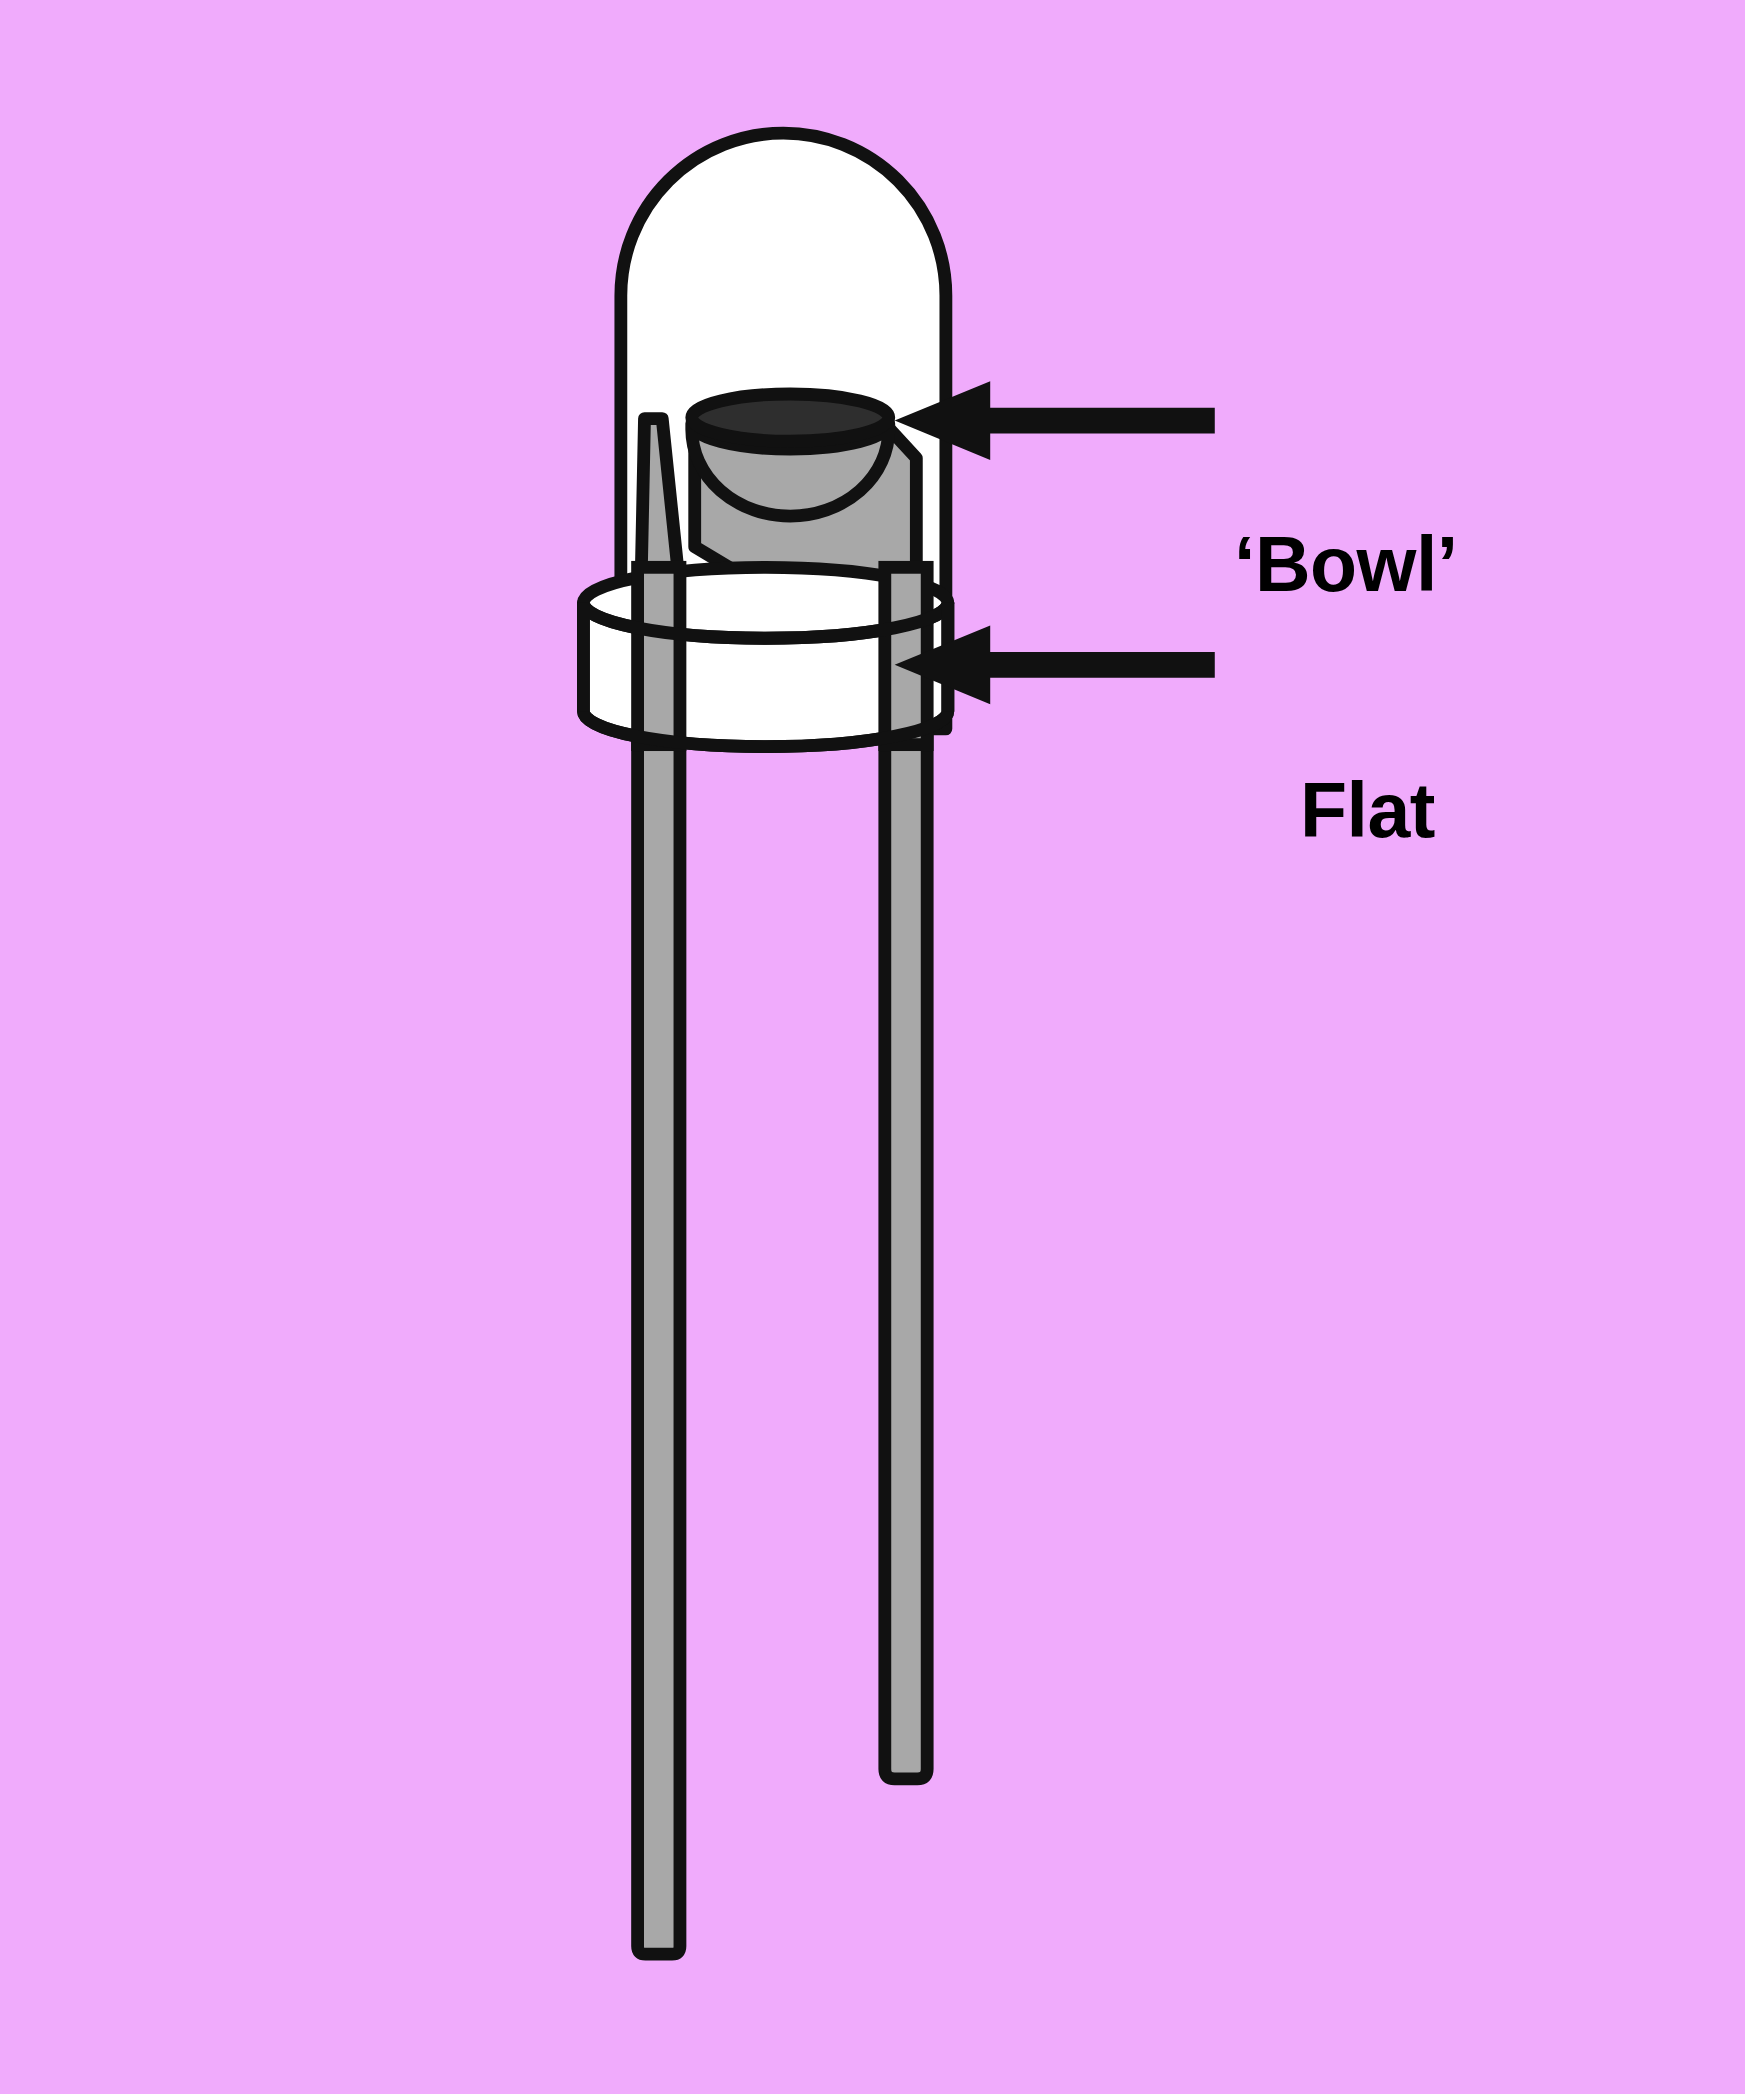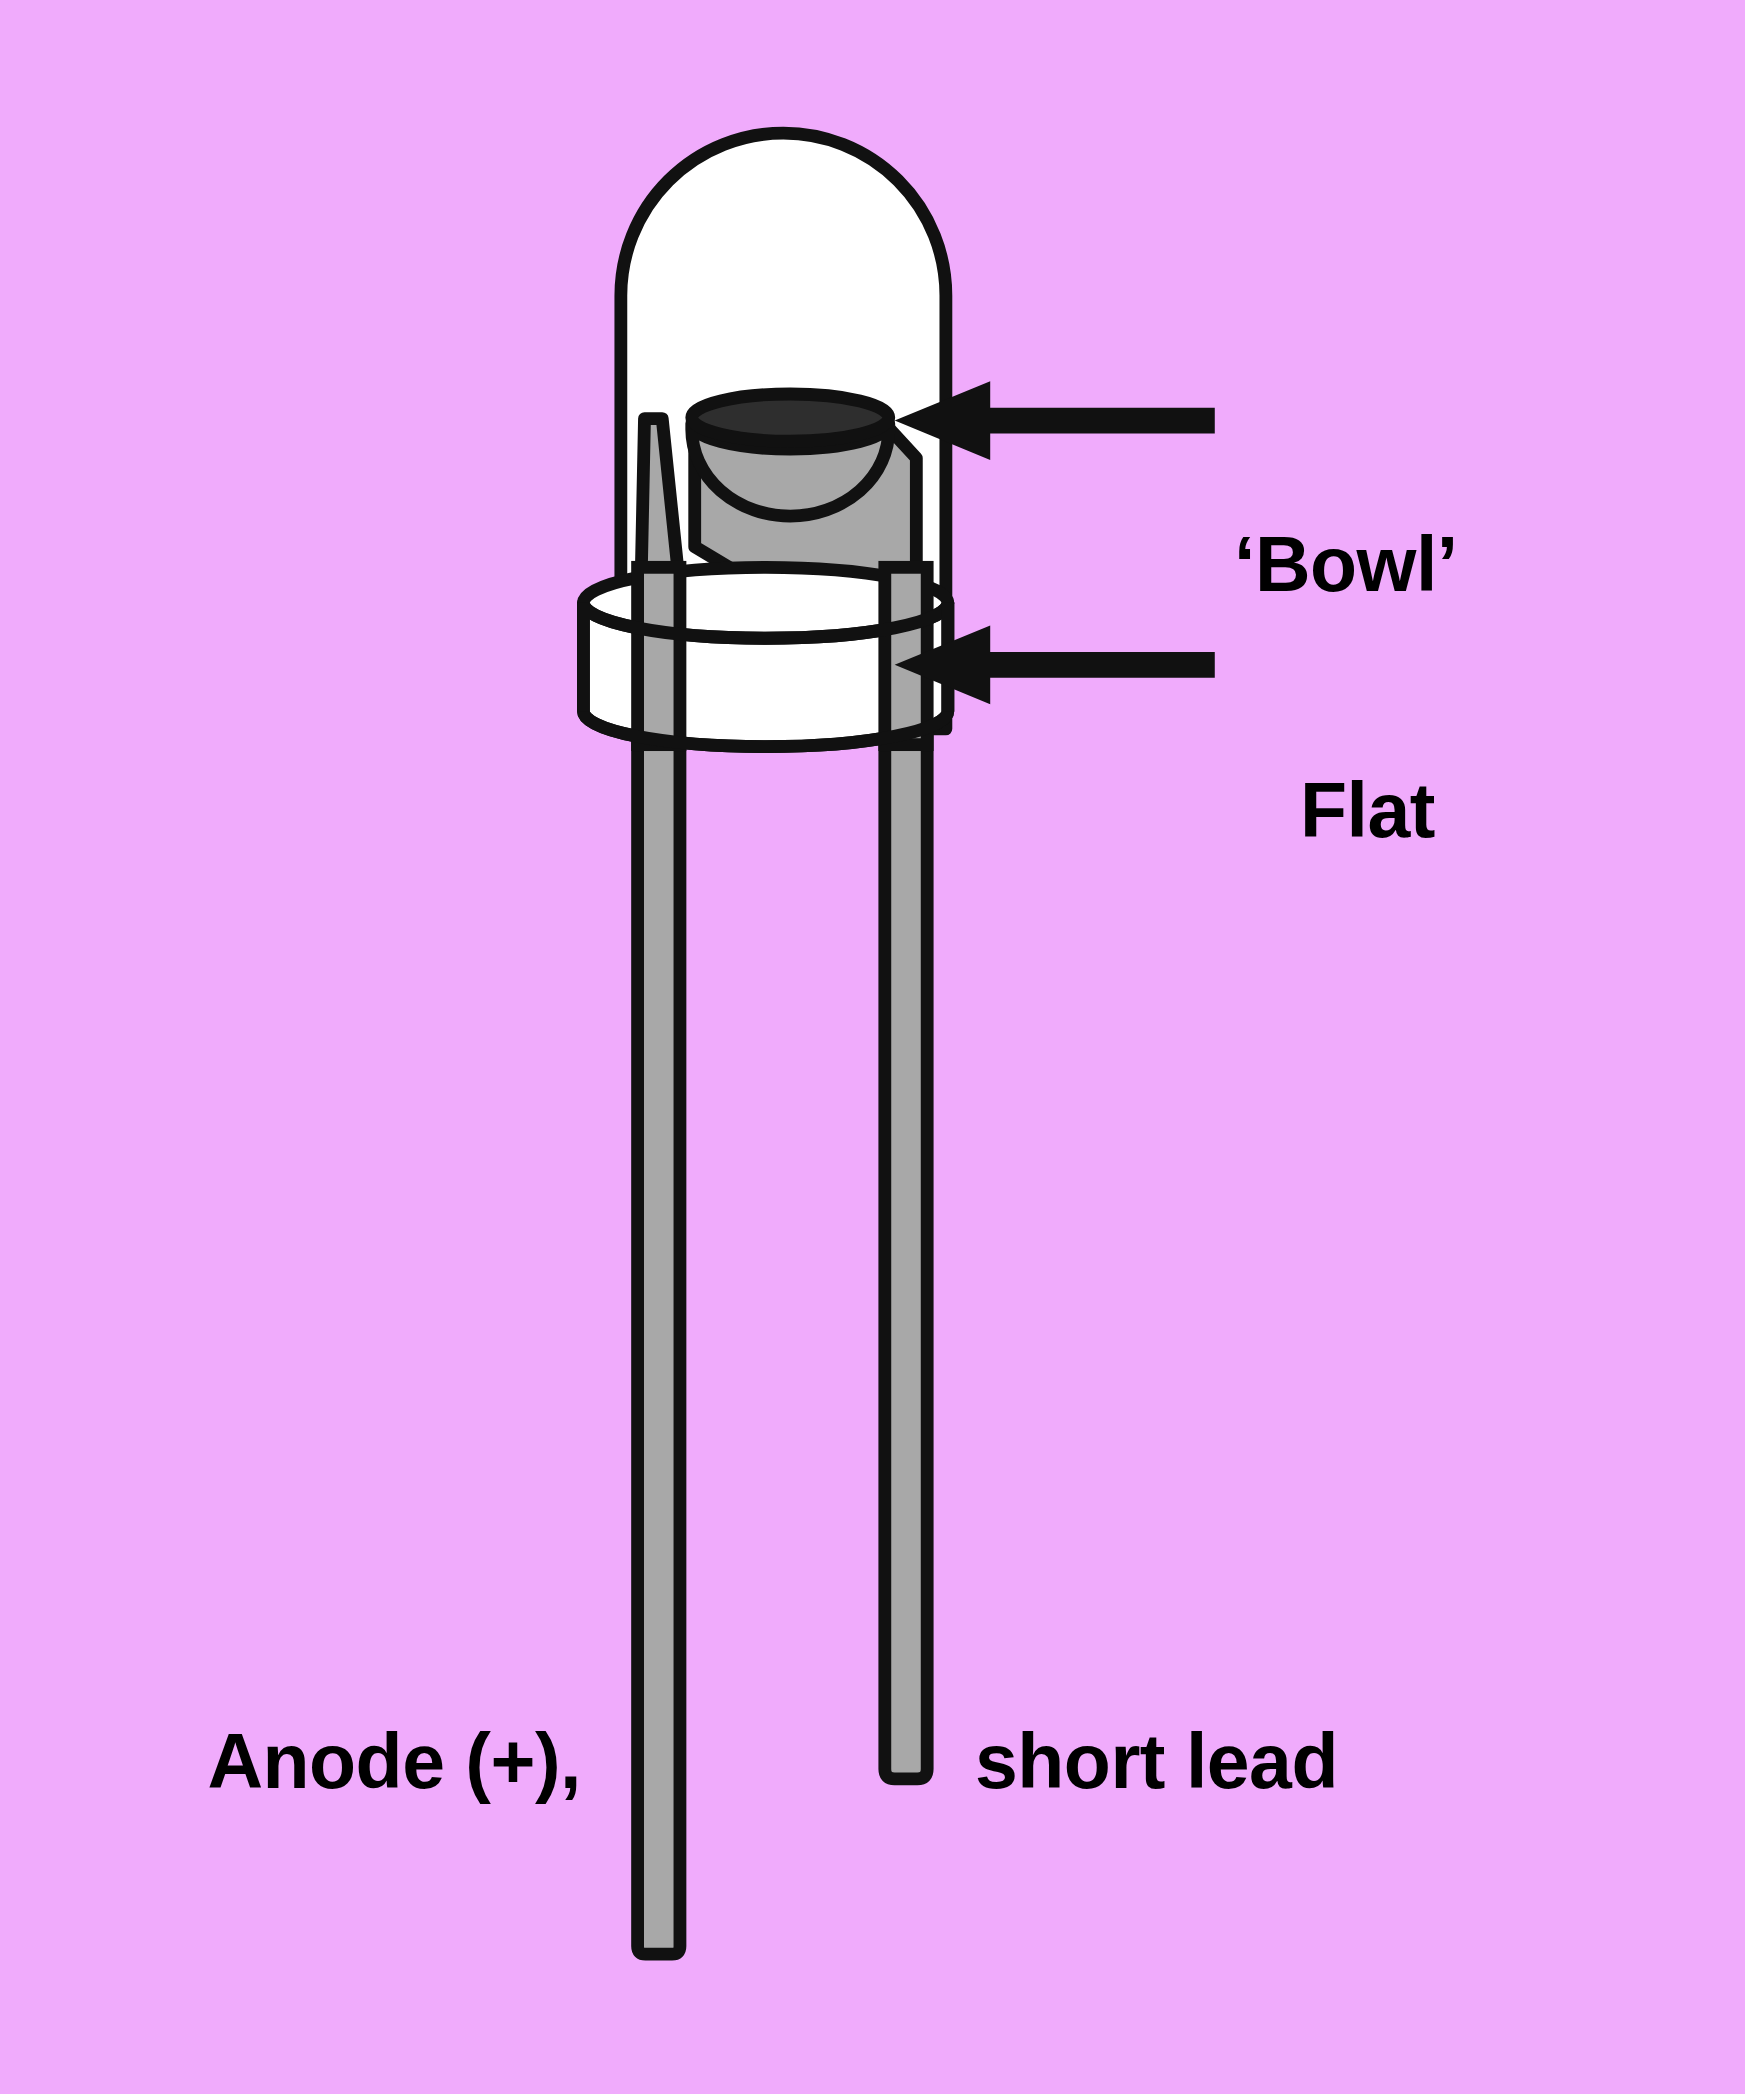--- a/index.html
+++ b/index.html
@@ -143,21 +143,19 @@
 
   <div class="dg-label" id="label-bowl">
     <span class="lbl-line">‘Bowl’</span>
   </div>
 
   <div class="dg-label" id="label-flat">
     <span class="lbl-line">Flat</span>
   </div>
 
   <div class="dg-label" id="label-anode">
-    <span class="lbl-line">Anode (+),</span>
   </div>
 
   <div class="dg-label" id="label-cathode">
-    <span class="lbl-line">short lead</span>
   </div>
 
 </div>
 
 
 </body></html>

